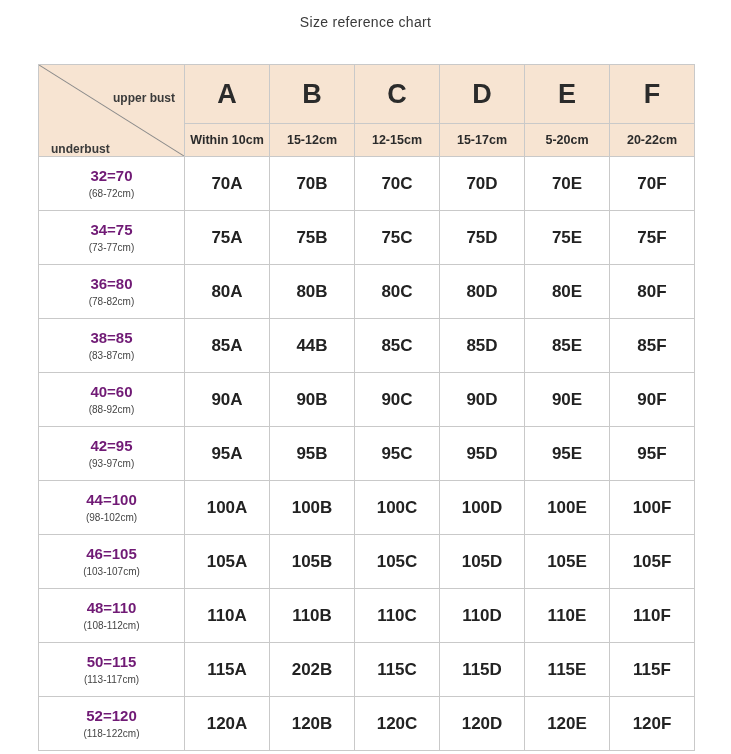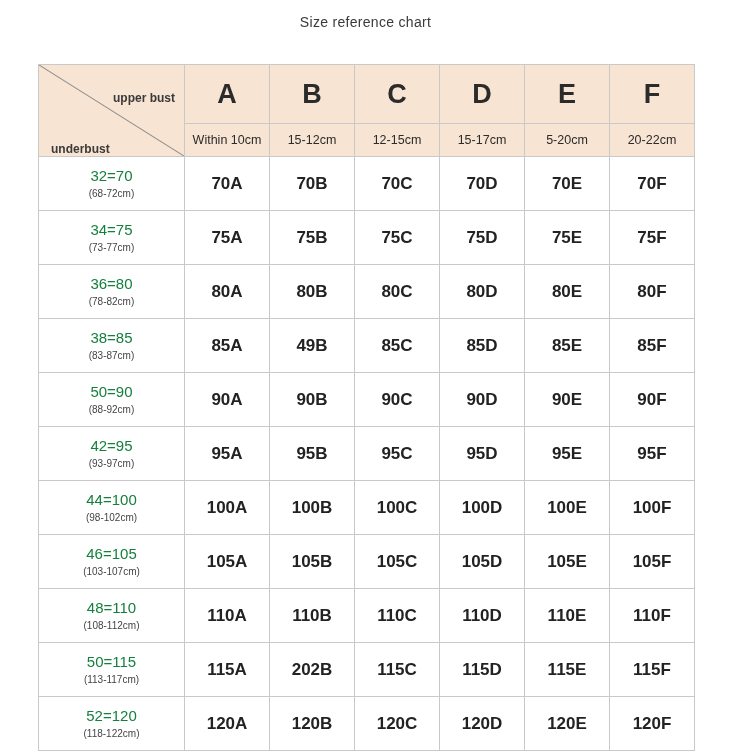--- a/index.html
+++ b/index.html
@@ -81,33 +81,33 @@
     background: #f7e4d2;
     height: 58px;
     font-size: 27px;
     font-weight: bold;
     color: #2b2b2b;
   }
   th.cup-range {
     background: #f7e4d2;
     height: 32px;
     font-size: 12.5px;
-    font-weight: normal;
+    font-weight: bold;
     color: #2b2b2b;
   }
   
   td.row-label {
     height: 53px;
     line-height: 1.25;
     padding: 2px 0;
   }
   td.row-label .band {
     font-size: 15px;
-    font-weight: normal;
-    color: #15803d;
+    font-weight: bold;
+    color: #701a75;
     display: block;
   }
   td.row-label .cm {
     font-size: 10px;
     color: #444;
     display: block;
     margin-top: 2px;
   }
   td.cell {
     font-size: 17px;
@@ -195,29 +195,29 @@
           <td class="cell">80D</td>
           <td class="cell">80E</td>
           <td class="cell">80F</td>
         </tr>
         <tr>
           <td class="row-label">
             <span class="band">38=85</span>
             <span class="cm">(83-87cm)</span>
           </td>
           <td class="cell">85A</td>
-          <td class="cell">49B</td>
+          <td class="cell">44B</td>
           <td class="cell">85C</td>
           <td class="cell">85D</td>
           <td class="cell">85E</td>
           <td class="cell">85F</td>
         </tr>
         <tr>
           <td class="row-label">
-            <span class="band">50=90</span>
+            <span class="band">40=60</span>
             <span class="cm">(88-92cm)</span>
           </td>
           <td class="cell">90A</td>
           <td class="cell">90B</td>
           <td class="cell">90C</td>
           <td class="cell">90D</td>
           <td class="cell">90E</td>
           <td class="cell">90F</td>
         </tr>
         <tr>

